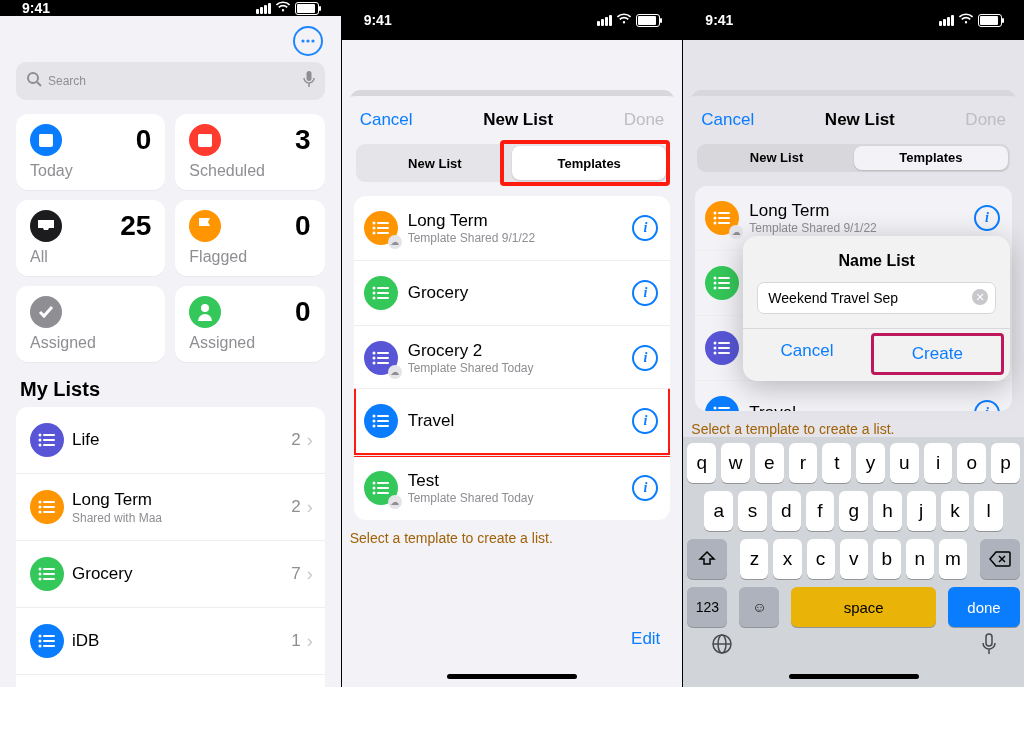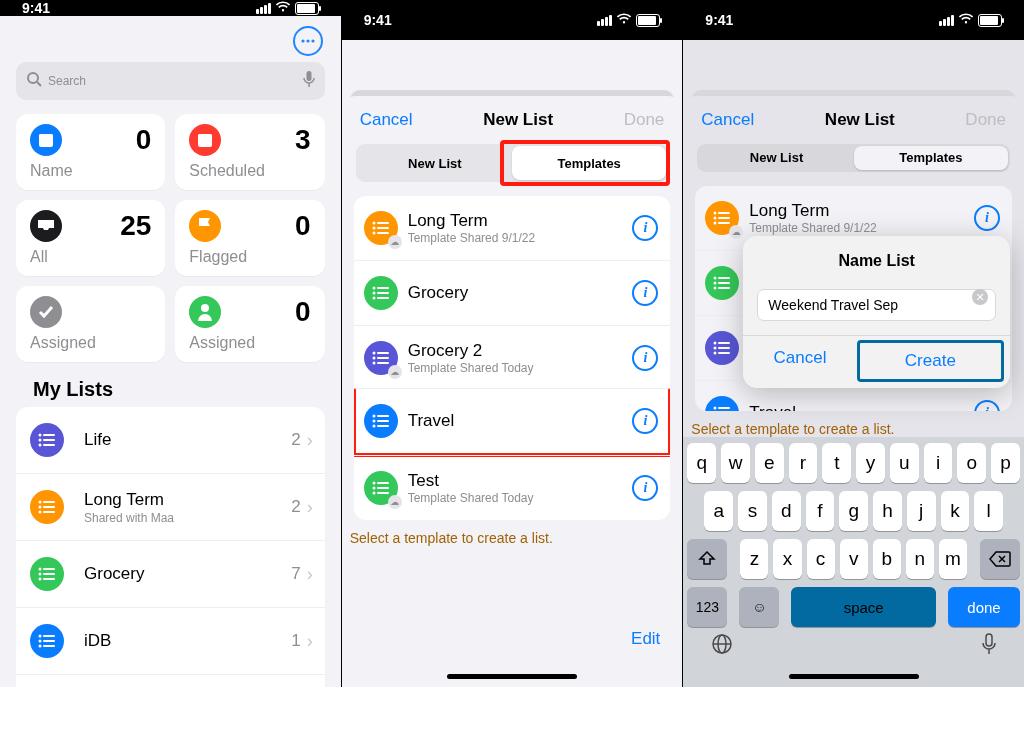--- a/index.html
+++ b/index.html
@@ -32,25 +32,25 @@
   .card .label{color:#8e8e93;font-size:16px;margin-top:6px;}
   .circ{width:32px;height:32px;border-radius:50%;display:flex;align-items:center;justify-content:center;color:#fff;}
   .circ.small{width:34px;height:34px;}
   .bg-blue{background:#0a7dff;}
   .bg-red{background:#ff3b30;}
   .bg-dark{background:#1c1c1e;}
   .bg-orange{background:#ff9500;}
   .bg-gray{background:#8e8e93;}
   .bg-green{background:#34c759;}
   .bg-purple{background:#5856d6;}
-  .mylists-title{font-size:20px;font-weight:700;padding:16px 33px 6px;color:#000;}
+  .mylists-title{font-size:20px;font-weight:700;padding:16px 20px 6px;color:#000;}
   .list-block{margin:0 16px;background:#fff;border-radius:12px;overflow:hidden;}
   .lrow{display:flex;align-items:center;padding:10px 12px 10px 14px;min-height:46px;}
   .lrow + .lrow{border-top:1px solid #eee;}
-  .lrow .name{flex:1;font-size:17px;color:#000;margin-left:20px;}
+  .lrow .name{flex:1;font-size:17px;color:#000;margin-left:8px;}
   .lrow .sub{font-size:12px;color:#8e8e93;margin-top:1px;}
   .lrow .cnt{color:#8e8e93;font-size:17px;margin-right:6px;}
   .chev{color:#c7c7cc;font-size:18px;}
   .homebar{height:5px;width:130px;background:#000;border-radius:3px;margin:0 auto 6px;position:absolute;bottom:2px;left:0;right:0;}
 
   
   .modal-back{position:absolute;left:8px;right:8px;top:50px;height:10px;background:#d8d8dc;border-radius:10px 10px 0 0;}
   .modal{position:absolute;left:0;right:0;top:56px;bottom:0;background:#f2f2f7;border-radius:14px 14px 0 0;display:flex;flex-direction:column;}
   .modal.dim{background:#e4e4ea;}
   .modal-hdr{display:flex;align-items:center;justify-content:space-between;padding:14px 18px 8px;}
@@ -80,33 +80,33 @@
   .modal3{bottom:240px;}
   .kb{position:absolute;left:0;right:0;bottom:0;height:240px;background:#d1d4d9;display:flex;flex-direction:column;padding:6px 4px 4px;}
   .krow{display:flex;gap:5px;justify-content:center;margin-bottom:8px;}
   .key{flex:1;max-width:30px;height:40px;background:#fff;border-radius:6px;display:flex;align-items:center;justify-content:center;font-size:19px;box-shadow:0 1px 0 rgba(0,0,0,.3);}
   .krow2{padding:0 17px;}
   .krow3{gap:5px;display:flex;margin-bottom:8px;}
   .krow3 .shift,.krow3 .del{width:40px;height:40px;background:#adb2bc;border-radius:6px;display:flex;align-items:center;justify-content:center;box-shadow:0 1px 0 rgba(0,0,0,.3);}
   .krow3 .letters{flex:1;display:flex;gap:5px;justify-content:center;padding:0 8px;}
   .krow4{display:flex;gap:12px;}
   .krow4 .k123,.krow4 .emoji{width:40px;height:40px;background:#adb2bc;border-radius:6px;display:flex;align-items:center;justify-content:center;font-size:14px;box-shadow:0 1px 0 rgba(0,0,0,.3);}
-  .krow4 .space{flex:1;height:40px;background:#0369a1;border-radius:6px;display:flex;align-items:center;justify-content:center;box-shadow:0 1px 0 rgba(0,0,0,.3);font-size:15px;}
+  .krow4 .space{flex:1;height:40px;background:#eab308;border-radius:6px;display:flex;align-items:center;justify-content:center;box-shadow:0 1px 0 rgba(0,0,0,.3);font-size:15px;}
   .krow4 .done{width:72px;height:40px;background:#0a7dff;color:#fff;border-radius:6px;display:flex;align-items:center;justify-content:center;box-shadow:0 1px 0 rgba(0,0,0,.3);font-size:15px;}
   .kb-bottom{display:flex;justify-content:space-between;padding:6px 24px 0;}
   .kb-bottom .globe,.kb-bottom .mic2{font-size:22px;color:#4a4a4e;}
 
   
   .overlay{position:absolute;inset:0;}
   .dialog{position:absolute;left:60px;right:14px;top:140px;background:#f2f2f2;border-radius:14px;box-shadow:0 6px 30px rgba(0,0,0,.25);display:flex;flex-direction:column;overflow:hidden;}
   .dialog .dtitle{text-align:center;font-weight:600;font-size:16px;padding:16px 0 12px;}
-  .dialog input{margin:7px 14px 14px;height:30px;border:1px solid #d8d8dc;border-radius:7px;padding:0 10px;font-size:14px;background:#fff;}
+  .dialog input{margin:0 14px 14px;height:30px;border:1px solid #d8d8dc;border-radius:7px;padding:0 10px;font-size:14px;background:#fff;}
   .dialog .dbtns{display:flex;border-top:1px solid #d8d8dc;}
   .dialog .dbtn{flex:1;text-align:center;padding:12px 0;color:#0a7dff;font-size:17px;}
-  .dialog .dbtn.create{border:3px solid #0369a1;border-radius:4px;margin:4px 6px 6px 0;padding:8px 14px;}
+  .dialog .dbtn.create{border:3px solid #be185d;border-radius:4px;margin:4px 6px 6px 0;padding:8px 0;}
   .clearx{width:16px;height:16px;border-radius:50%;background:#c7c7cc;color:#fff;display:flex;align-items:center;justify-content:center;font-size:11px;position:absolute;right:22px;top:53px;}
 
   .list-icon-svg{width:18px;height:14px;}
 </style>
 </head>
 <body>
 
 <div class="stage">
 
 <div class="phone">
@@ -161,21 +161,21 @@
           <div class="card">
             <div class="card-row">
               <div class="circ bg-blue">
                 <svg width="18" height="18" viewBox="0 0 18 18">
                   <rect x="2" y="3" width="14" height="13" rx="2" fill="#fff"></rect>
                   <rect x="2" y="3" width="14" height="4" rx="2" fill="#fff"></rect>
                 </svg>
               </div>
               <span class="count">0</span>
             </div>
-            <div class="label">Name</div>
+            <div class="label">Today</div>
           </div>
           <div class="card">
             <div class="card-row">
               <div class="circ bg-red">
                 <svg width="18" height="18" viewBox="0 0 18 18">
                   <rect x="2" y="3" width="14" height="13" rx="2" fill="#fff"></rect>
                   <rect x="2" y="3" width="14" height="4" rx="2" fill="#fff"></rect>
                 </svg>
               </div>
               <span class="count">3</span>

